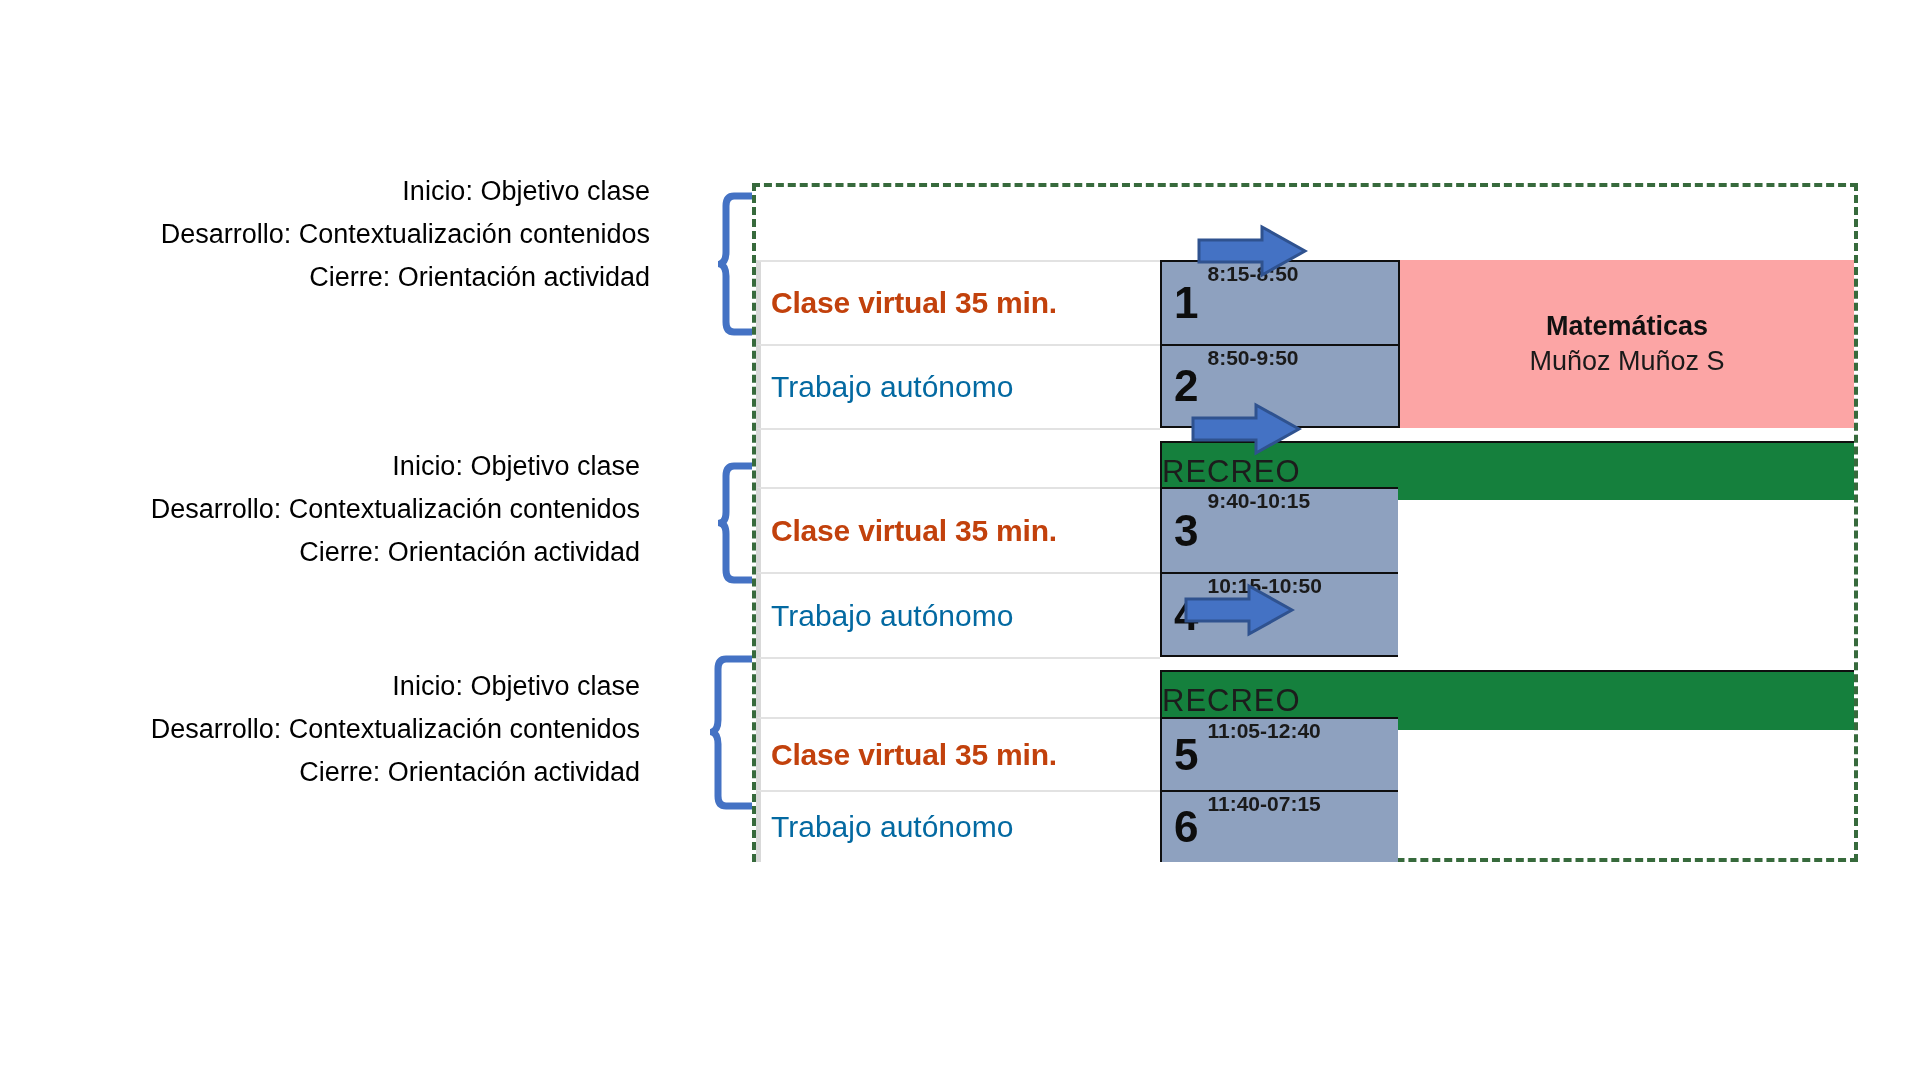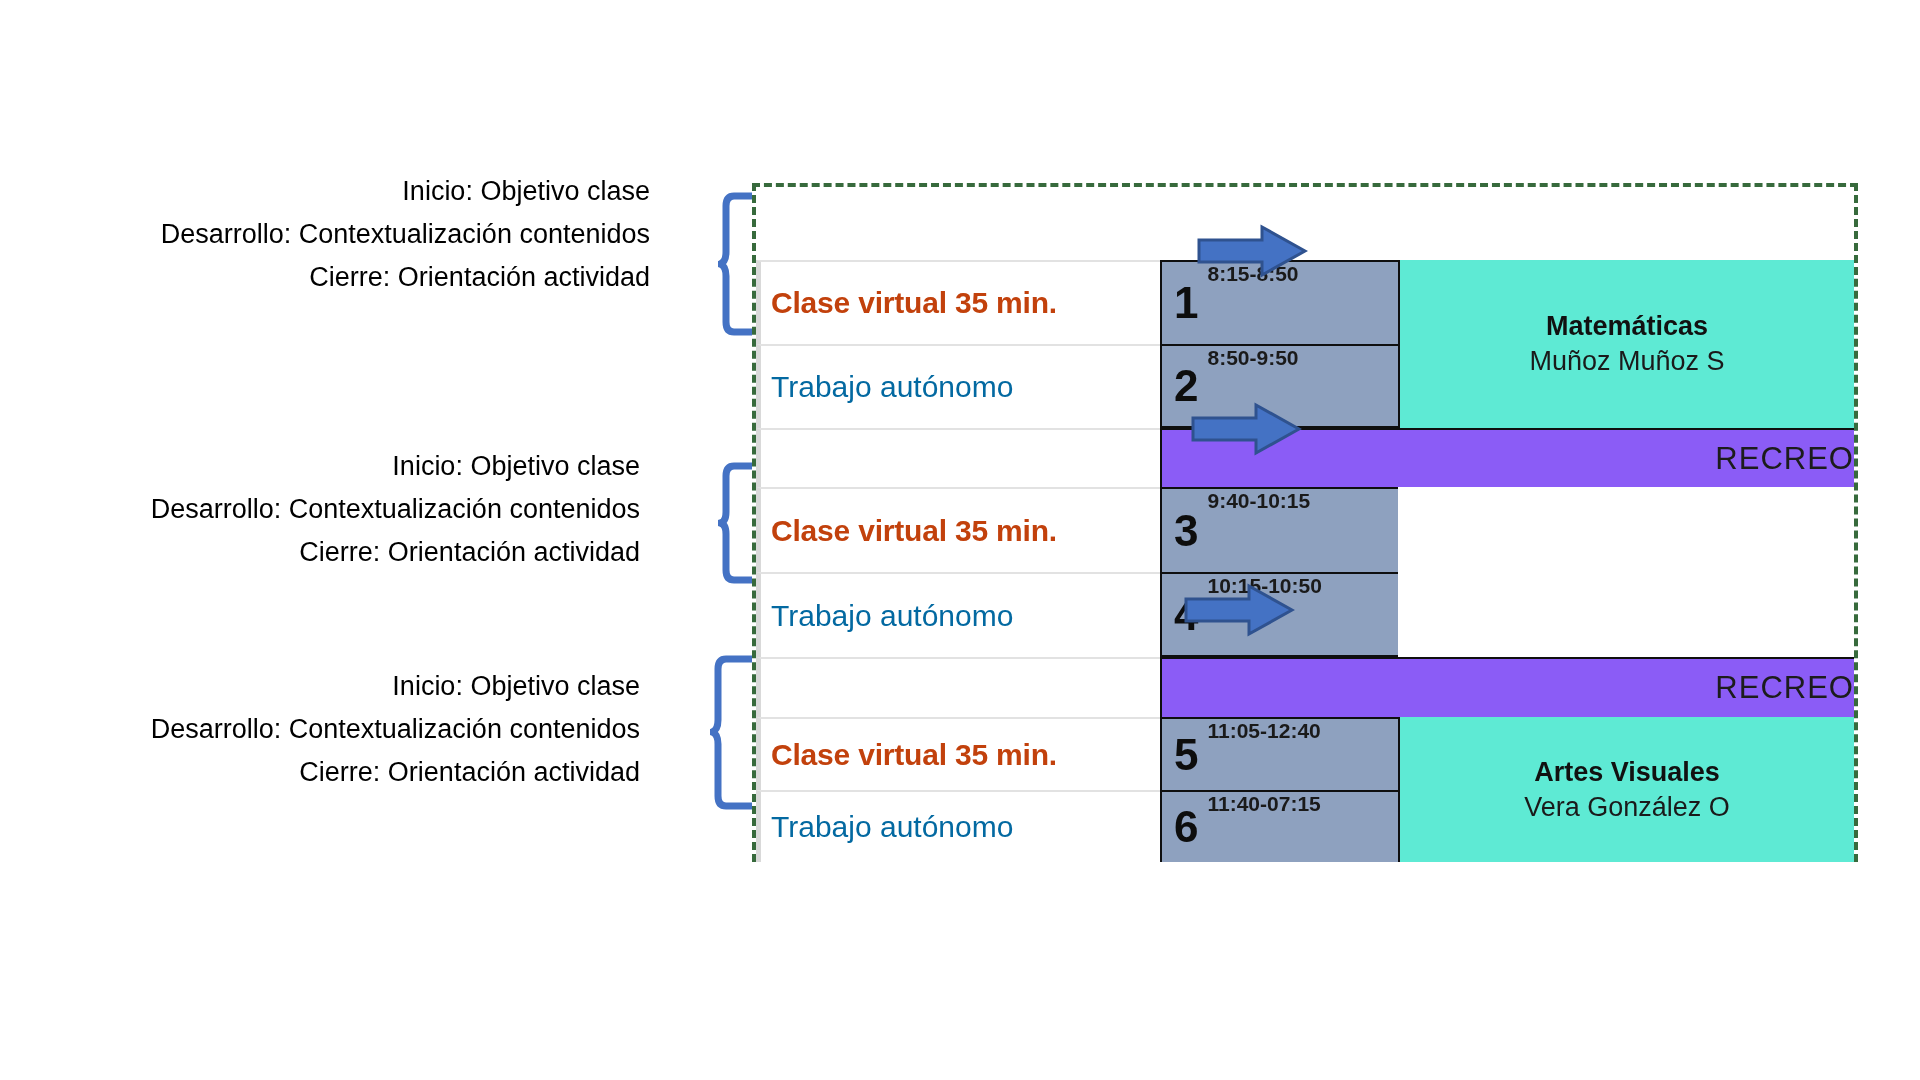--- a/index.html
+++ b/index.html
@@ -105,21 +105,21 @@
     margin-right: 9px;
   }
   .ptime {
     font-weight: bold;
     font-size: 21px;
     color: #1a1a1a;
     align-self: flex-start;
   }
 
   .cell-subject {
-    background: #5eead4;
+    background: #fca5a5;
     border-left: 2px solid #0f0f0f;
     flex-direction: column;
     justify-content: center;
     align-items: center;
     text-align: center;
   }
   .subj-name {
     font-weight: bold;
     font-size: 27px;
     color: #111111;
@@ -144,24 +144,25 @@
     justify-content: center;
   }
   .day-label {
     font-weight: bold;
     font-size: 34px;
     color: #0d0d0d;
     letter-spacing: 0.5px;
   }
 
   .cell-recreo {
-    background: #8b5cf6;
+    background: #15803d;
     border-top: 2px solid #0f0f0f;
     border-left: 2px solid #0f0f0f;
-    justify-content: flex-end;
+    justify-content: flex-start;
+    margin-top: 13px;
   }
   .recreo-label {
     font-weight: normal;
     font-size: 31px;
     color: #1c1c1c;
     letter-spacing: 1px;
   }
   .cell-blank-left {
     background: #ffffff;
     border-top: 2px solid #e2e2e2;
@@ -327,26 +328,20 @@
         <div class="cell cell-left">
           <span class="txt-clase">Clase virtual 35 min.</span>
         </div>
       </div>
       <div class="col-period">
         <div class="cell cell-period">
           <span class="pnum">5</span>
           <span class="ptime">11:05-12:40</span>
         </div>
       </div>
-      <div class="col-subj" style="height:145px;">
-        <div class="cell cell-subject" style="height:145px;">
-          <span class="subj-name">Artes Visuales</span>
-          <span class="subj-teacher">Vera González O</span>
-        </div>
-      </div>
     </div>
 
     <div class="tt-row" style="top:603px; height:72px;">
       <div class="col-left">
         <div class="cell cell-left">
           <span class="txt-trabajo">Trabajo autónomo</span>
         </div>
       </div>
       <div class="col-period">
         <div class="cell cell-period">

